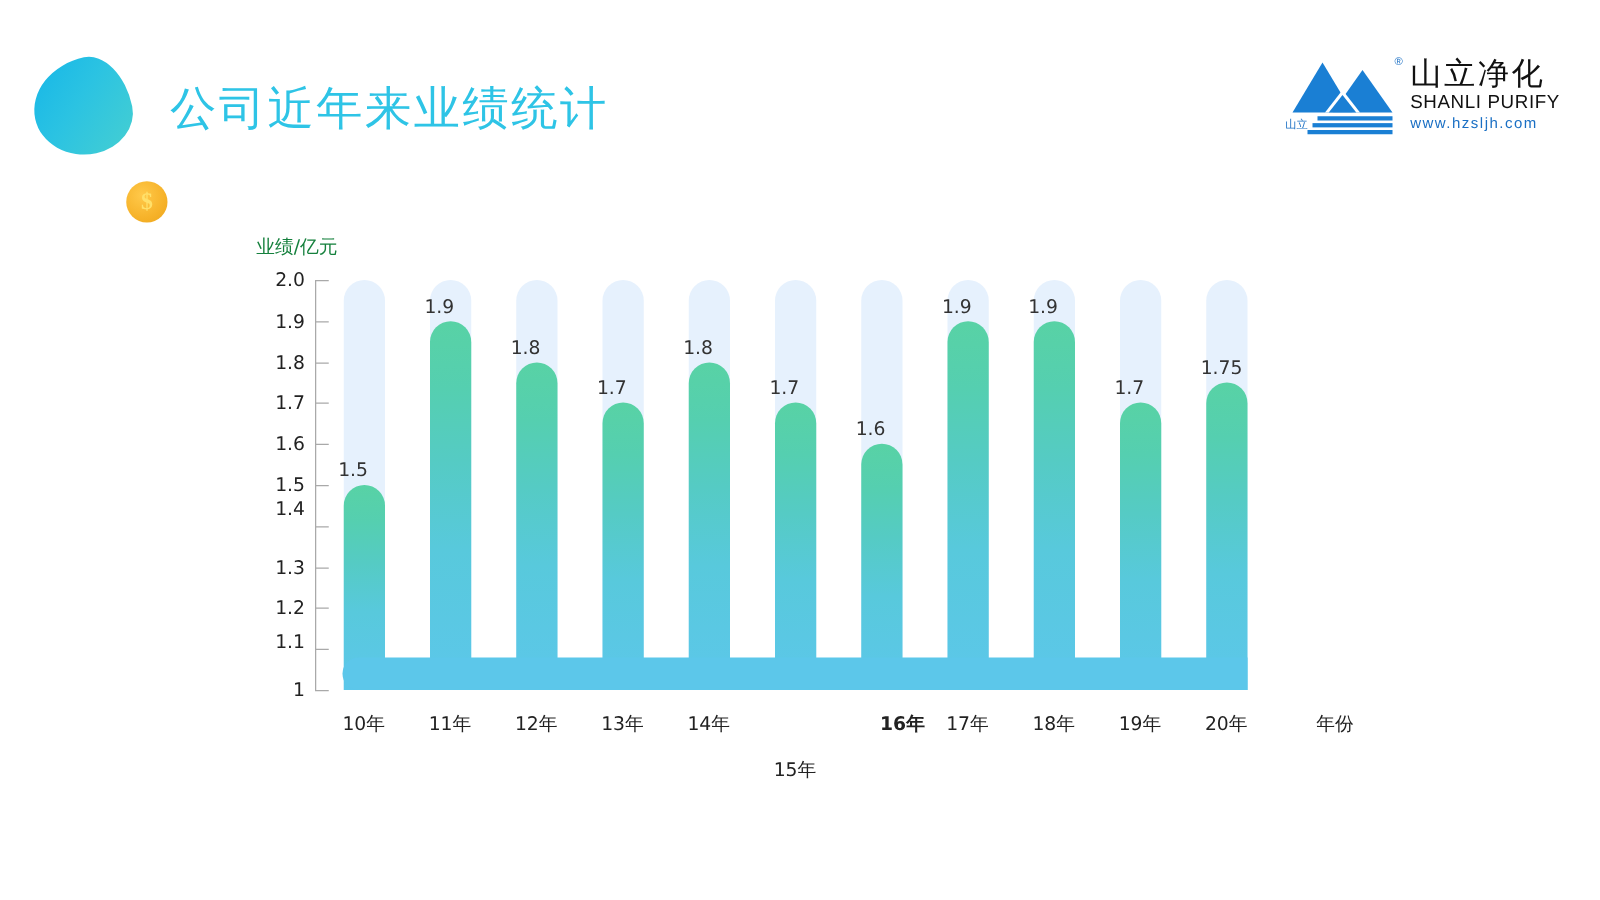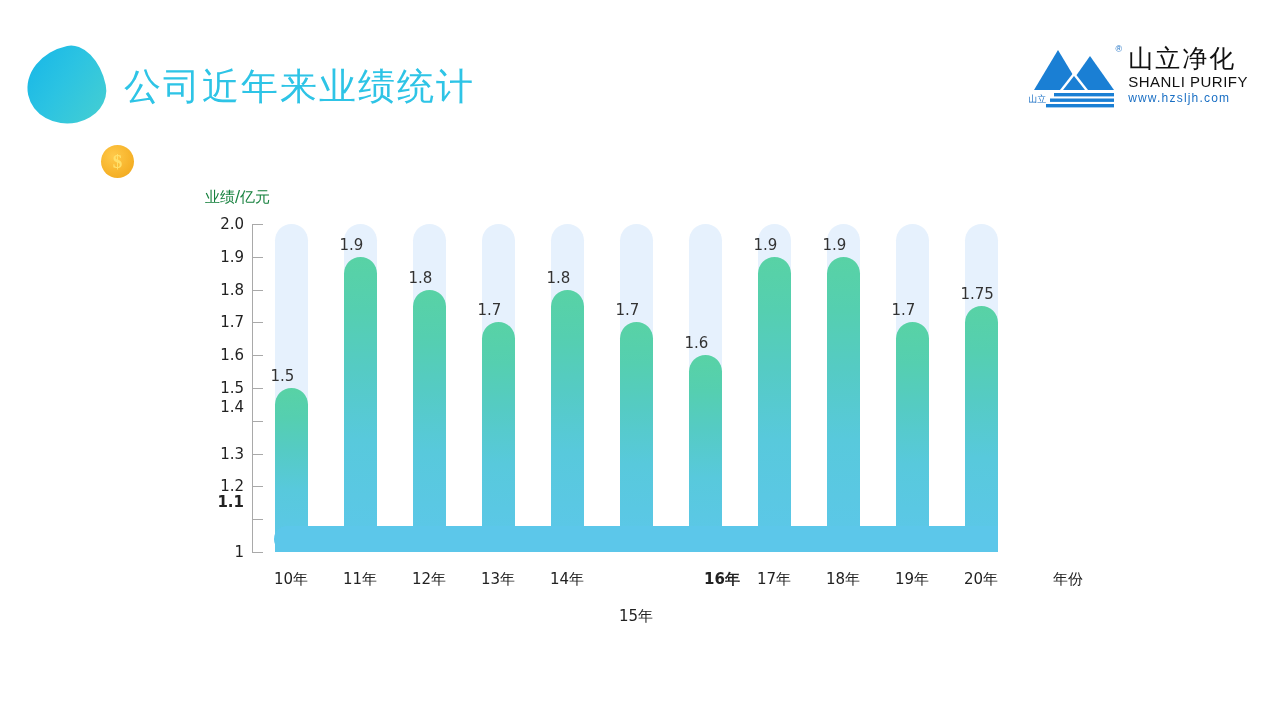--- a/index.html
+++ b/index.html
@@ -27,21 +27,21 @@
     display:flex;align-items:center;justify-content:center;
   }
   #coin span{
     font-family:"Liberation Serif","DejaVu Serif",serif;
     font-size:19px;font-weight:bold;color:#ffe06a;line-height:1;
     margin-top:-1px;
   }
 
   
   #page-title{
-    position:absolute;left:124px;top:62px;
+    position:absolute;left:136px;top:62px;
     font-size:37px;letter-spacing:2px;
     color:#2ec4e6;
     font-family:"DejaVu Sans","Liberation Sans",sans-serif;
     white-space:nowrap;
   }
 
   
   #logo{
     position:absolute;right:32px;top:46px;
     display:flex;align-items:flex-start;gap:8px;
@@ -179,21 +179,21 @@
         <div class="ylabel" style="top: 131.2px;">1.6</div>
         <div class="ytick" style="top: 164px;"></div>
         <div class="ylabel" style="top: 164px;">1.5</div>
         <div class="ytick" style="top: 196.8px;"></div>
         <div class="ylabel" style="top: 183px;">1.4</div>
         <div class="ytick" style="top: 229.6px;"></div>
         <div class="ylabel" style="top: 229.6px;">1.3</div>
         <div class="ytick" style="top: 262.4px;"></div>
         <div class="ylabel" style="top: 262.4px;">1.2</div>
         <div class="ytick" style="top: 295.2px;"></div>
-        <div class="ylabel" style="top: 278px; font-weight: bold;">1.1</div>
+        <div class="ylabel" style="top: 289px;">1.1</div>
         <div class="ytick" style="top: 328px;"></div>
         <div class="ylabel" style="top: 328px;">1</div>
       </div>
 
     <div id="bars">
         <div class="track" style="left: 0.5px; height: 328px;"></div>
         <div class="bar" title="10年 : 1.5" style="left: 0.5px; height: 164px;"></div>
         <div class="vlabel" style="left: -3.5px; top: 143px;">1.5</div>
         <div class="track" style="left: 69.5px; height: 328px;"></div>
         <div class="bar" title="11年 : 1.9" style="left: 69.5px; height: 295.2px;"></div>

